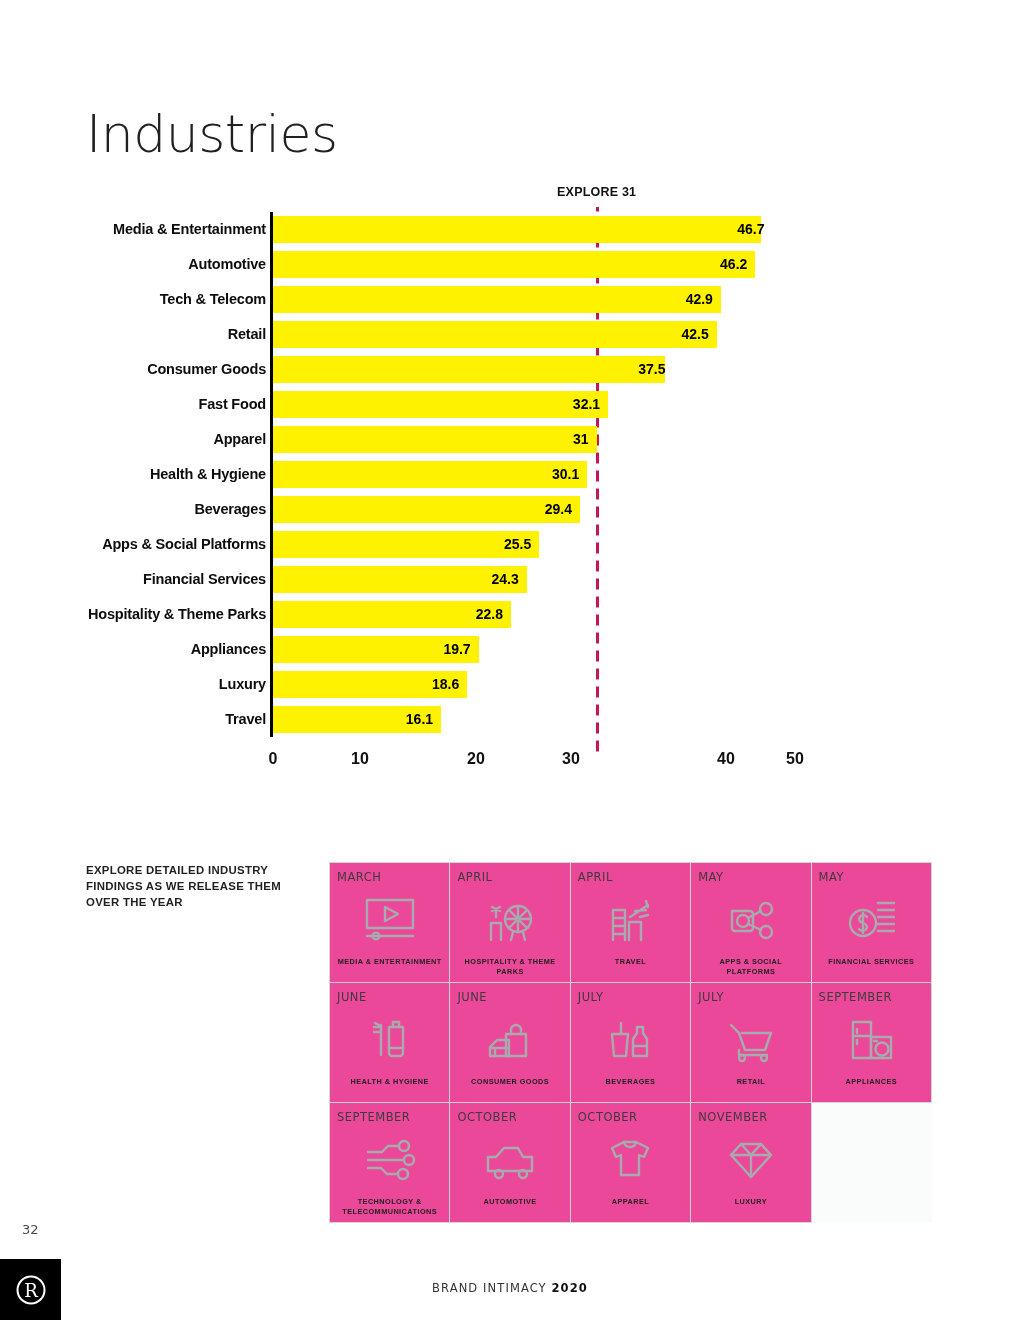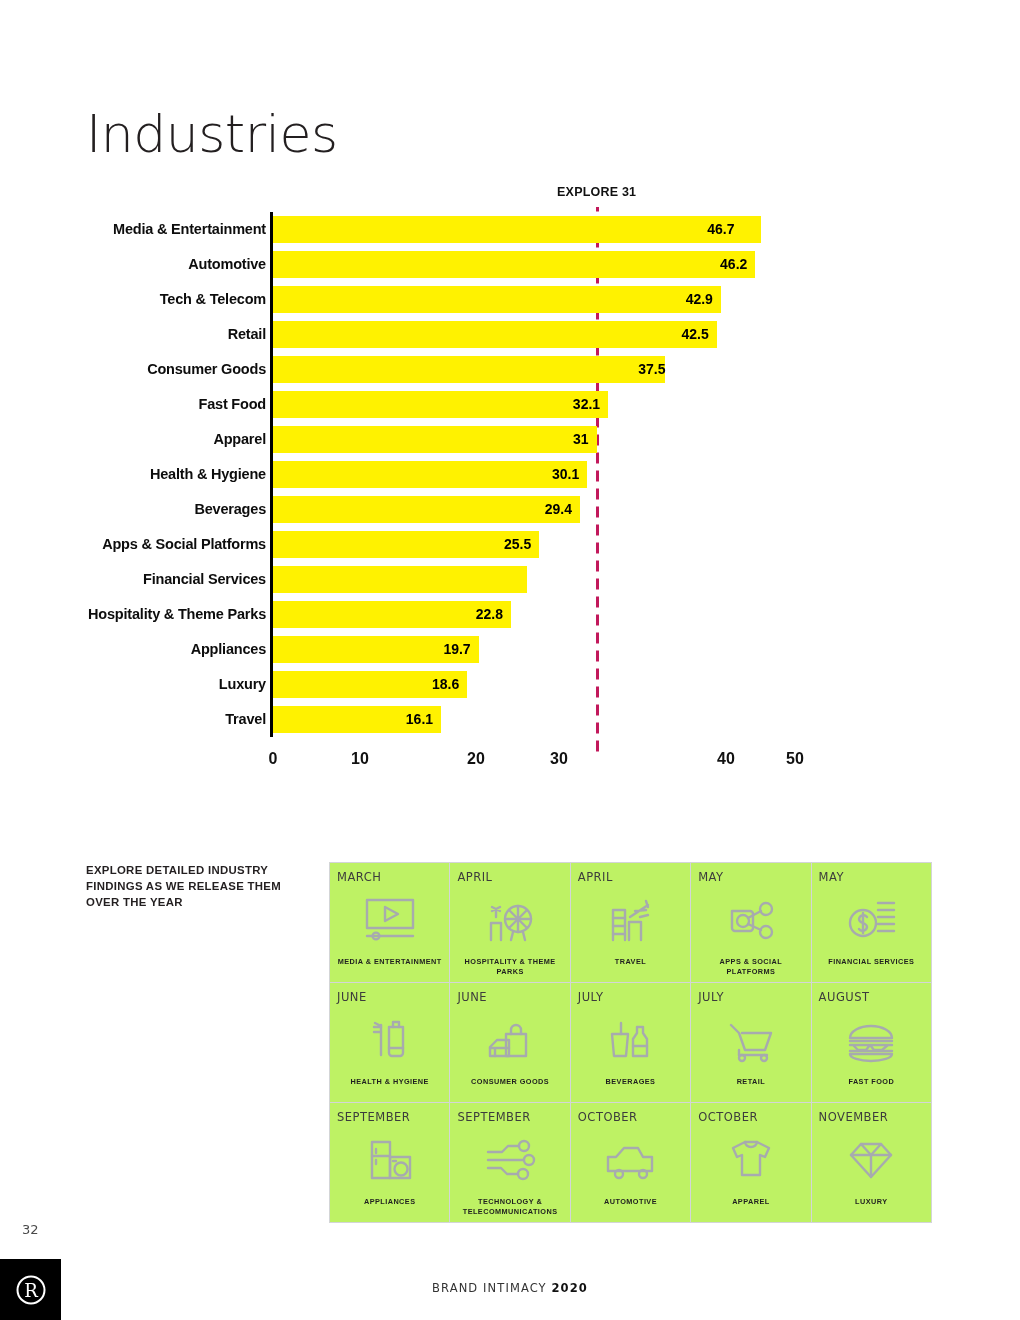--- a/index.html
+++ b/index.html
@@ -160,21 +160,21 @@
   }
   .cal-cell {
     border-right: 1px solid #d3d5d7;
     border-bottom: 1px solid #d3d5d7;
     height: 120px;
     position: relative;
     box-sizing: border-box;
     padding: 8px 7px 6px 7px;
     display: flex;
     flex-direction: column;
-    background: #bef264;
+    background: #ec4899;
   }
   .cal-month {
     font-size: 11.5px;
     font-weight: 400;
     letter-spacing: 0.5px;
     color: #3c3c3c;
     font-family: "DejaVu Sans", sans-serif;
     line-height: 1.1;
   }
   .cal-icon {
@@ -241,21 +241,21 @@
     <span>EXPLORE </span><b>31</b>
   </div>
 
   <div class="axis-line" style="height: 525px;"></div>
   <div class="avg-dash" id="avg-dash" style="left: 509.64px; height: 545px; background-image: linear-gradient(rgb(194, 24, 91) 62%, rgba(255, 255, 255, 0) 0%);"></div>
 
   <div class="plot" id="plot" style="height: 525px;">
       <div class="row" style="top: 0px;">
         <div class="row-label">Media &amp; Entertainment</div>
         <div class="bar" style="width: 487.548px; background: rgb(255, 242, 0);"></div>
-        <div class="bar-value" style="left: 169px; width: 479.548px;">46.7</div>
+        <div class="bar-value" style="left: 199px; width: 479.548px;">46.7</div>
       </div>
       <div class="row" style="top: 35px;">
         <div class="row-label">Automotive</div>
         <div class="bar" style="width: 482.328px; background: rgb(255, 242, 0);"></div>
         <div class="bar-value" style="left: 187px; width: 474.328px;">46.2</div>
       </div>
       <div class="row" style="top: 70px;">
         <div class="row-label">Tech &amp; Telecom</div>
         <div class="bar" style="width: 447.876px; background: rgb(255, 242, 0);"></div>
         <div class="bar-value" style="left: 187px; width: 439.876px;">42.9</div>
@@ -291,20 +291,21 @@
         <div class="bar-value" style="left: 187px; width: 298.936px;">29.4</div>
       </div>
       <div class="row" style="top: 315px;">
         <div class="row-label">Apps &amp; Social Platforms</div>
         <div class="bar" style="width: 266.22px; background: rgb(255, 242, 0);"></div>
         <div class="bar-value" style="left: 187px; width: 258.22px;">25.5</div>
       </div>
       <div class="row" style="top: 350px;">
         <div class="row-label">Financial Services</div>
         <div class="bar" style="width: 253.692px; background: rgb(255, 242, 0);"></div>
+        <div class="bar-value" style="left: 187px; width: 245.692px;">24.3</div>
       </div>
       <div class="row" style="top: 385px;">
         <div class="row-label">Hospitality &amp; Theme Parks</div>
         <div class="bar" style="width: 238.032px; background: rgb(255, 242, 0);"></div>
         <div class="bar-value" style="left: 187px; width: 230.032px;">22.8</div>
       </div>
       <div class="row" style="top: 420px;">
         <div class="row-label">Appliances</div>
         <div class="bar" style="width: 205.668px; background: rgb(255, 242, 0);"></div>
         <div class="bar-value" style="left: 187px; width: 197.668px;">19.7</div>
@@ -318,21 +319,21 @@
         <div class="row-label">Travel</div>
         <div class="bar" style="width: 168.084px; background: rgb(255, 242, 0);"></div>
         <div class="bar-value" style="left: 187px; width: 160.084px;">16.1</div>
       </div>
     </div>
 
   <div class="xaxis" id="xaxis" style="top: 565px;">
       <div class="xtick" style="left: 187px;">0</div>
       <div class="xtick" style="left: 274px;">10</div>
       <div class="xtick" style="left: 390px;">20</div>
-      <div class="xtick" style="left: 473px;">30</div>
+      <div class="xtick" style="left: 485px;">30</div>
       <div class="xtick" style="left: 640px;">40</div>
       <div class="xtick" style="left: 709px;">50</div>
     </div>
 </div>
 
 <div class="explore-note">EXPLORE DETAILED INDUSTRY FINDINGS AS WE RELEASE THEM OVER THE YEAR</div>
 
 <div class="cal-grid" id="cal-grid">
     <div class="cal-cell">
       <div class="cal-month">MARCH</div>
@@ -450,33 +451,20 @@
           <path d="M8 8 L16 16 L22 33 h20 l6 -17 H19"></path>
           <line x1="16" y1="33" x2="16" y2="38"></line>
           <line x1="16" y1="38" x2="44" y2="38"></line>
           <circle cx="19" cy="41" r="3"></circle>
           <circle cx="41" cy="41" r="3"></circle>
         </svg>
       </div>
       <div class="cal-name">RETAIL</div>
     </div>
     <div class="cal-cell">
-      <div class="cal-month">AUGUST</div>
-      <div class="cal-icon">
-        <svg width="56" height="46" viewBox="0 0 56 46" fill="none" stroke="#a7abae" stroke-width="2.4" stroke-linecap="round" stroke-linejoin="round">
-          <path d="M7 21 a21 12 0 0 1 42 0 Z"></path>
-          <path d="M7 24 h42"></path>
-          <path d="M7 28 h42 M10 28 l5 5 h8 l4 -5 4 5 h8 l6 -5"></path>
-          <path d="M7 34 h42"></path>
-          <path d="M7 37 h42 a0 0 0 0 1 0 0 a21 7 0 0 1 -42 0 Z"></path>
-        </svg>
-      </div>
-      <div class="cal-name">FAST FOOD</div>
-    </div>
-    <div class="cal-cell">
       <div class="cal-month">SEPTEMBER</div>
       <div class="cal-icon">
         <svg width="56" height="46" viewBox="0 0 56 46" fill="none" stroke="#a7abae" stroke-width="2.4" stroke-linecap="round" stroke-linejoin="round">
           <rect x="10" y="5" width="18" height="36"></rect>
           <line x1="10" y1="19" x2="28" y2="19"></line>
           <line x1="14" y1="12" x2="14" y2="16"></line>
           <line x1="14" y1="23" x2="14" y2="27"></line>
           <rect x="28" y="20" width="20" height="21"></rect>
           <circle cx="39" cy="32" r="6.5"></circle>
           <line x1="31" y1="24" x2="34" y2="24"></line>

